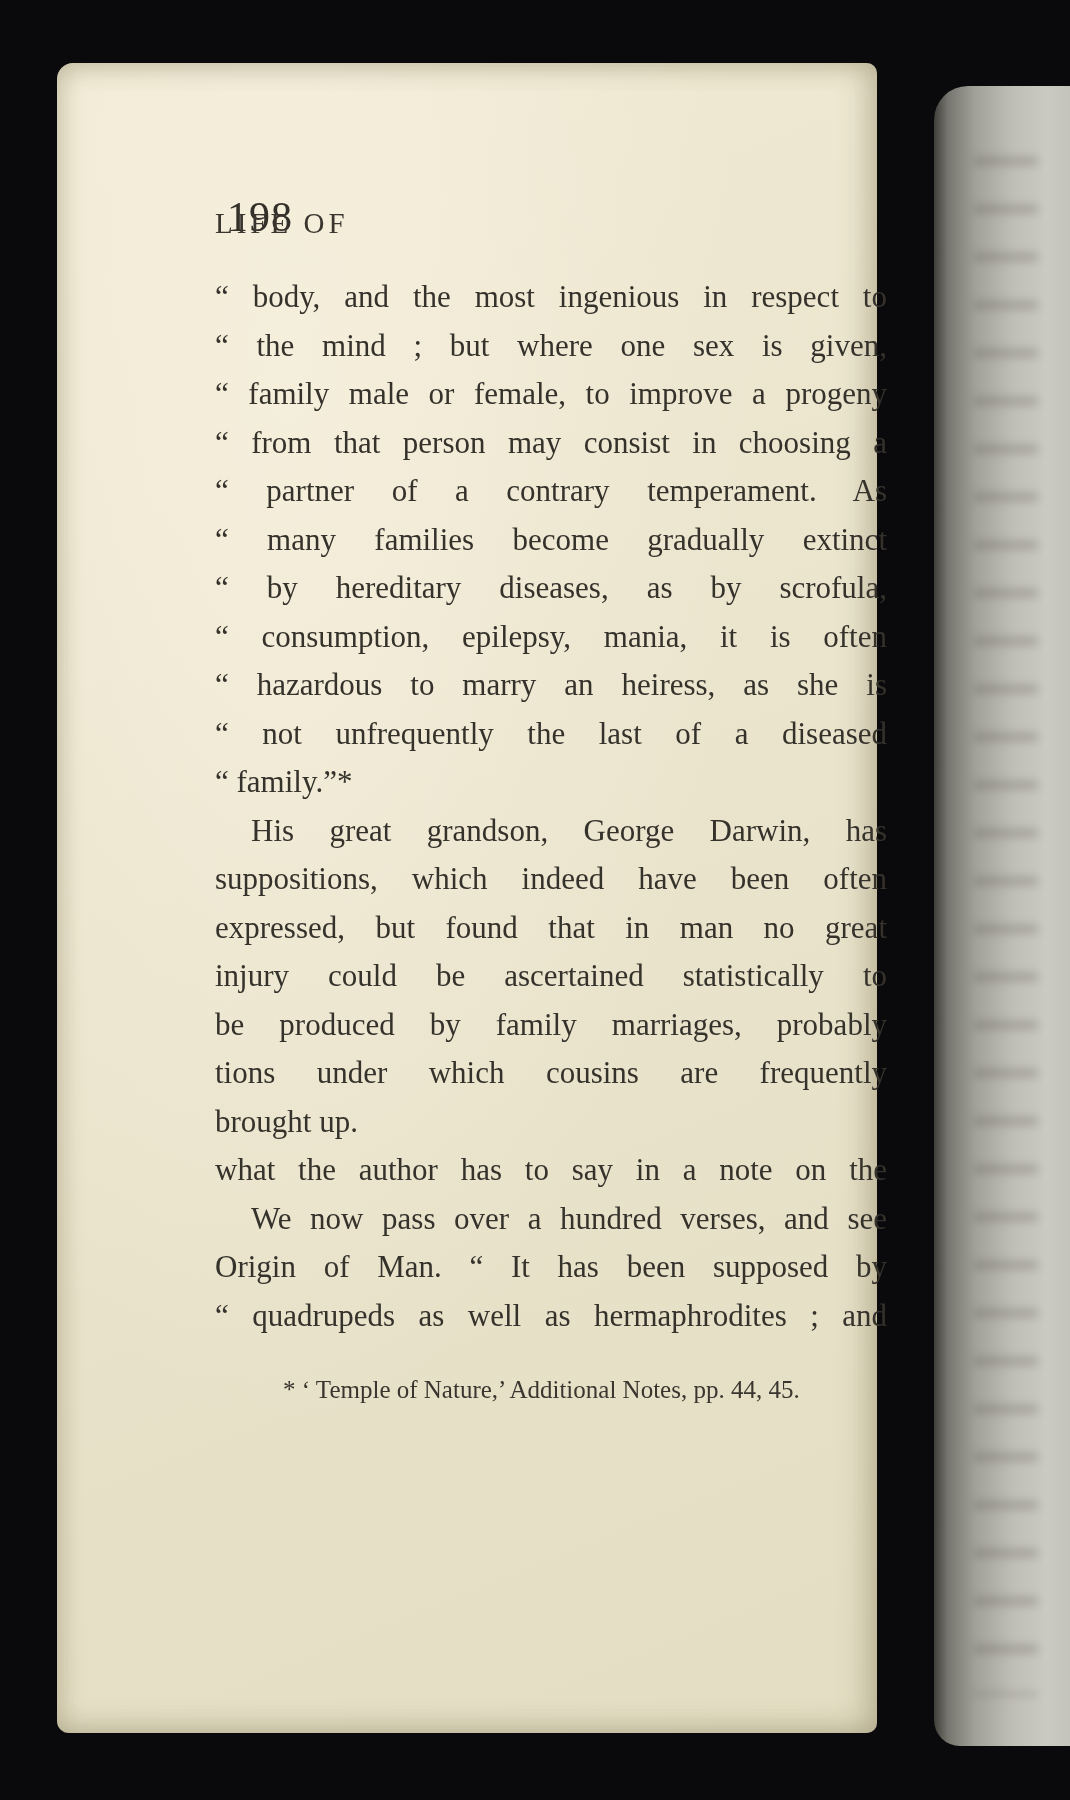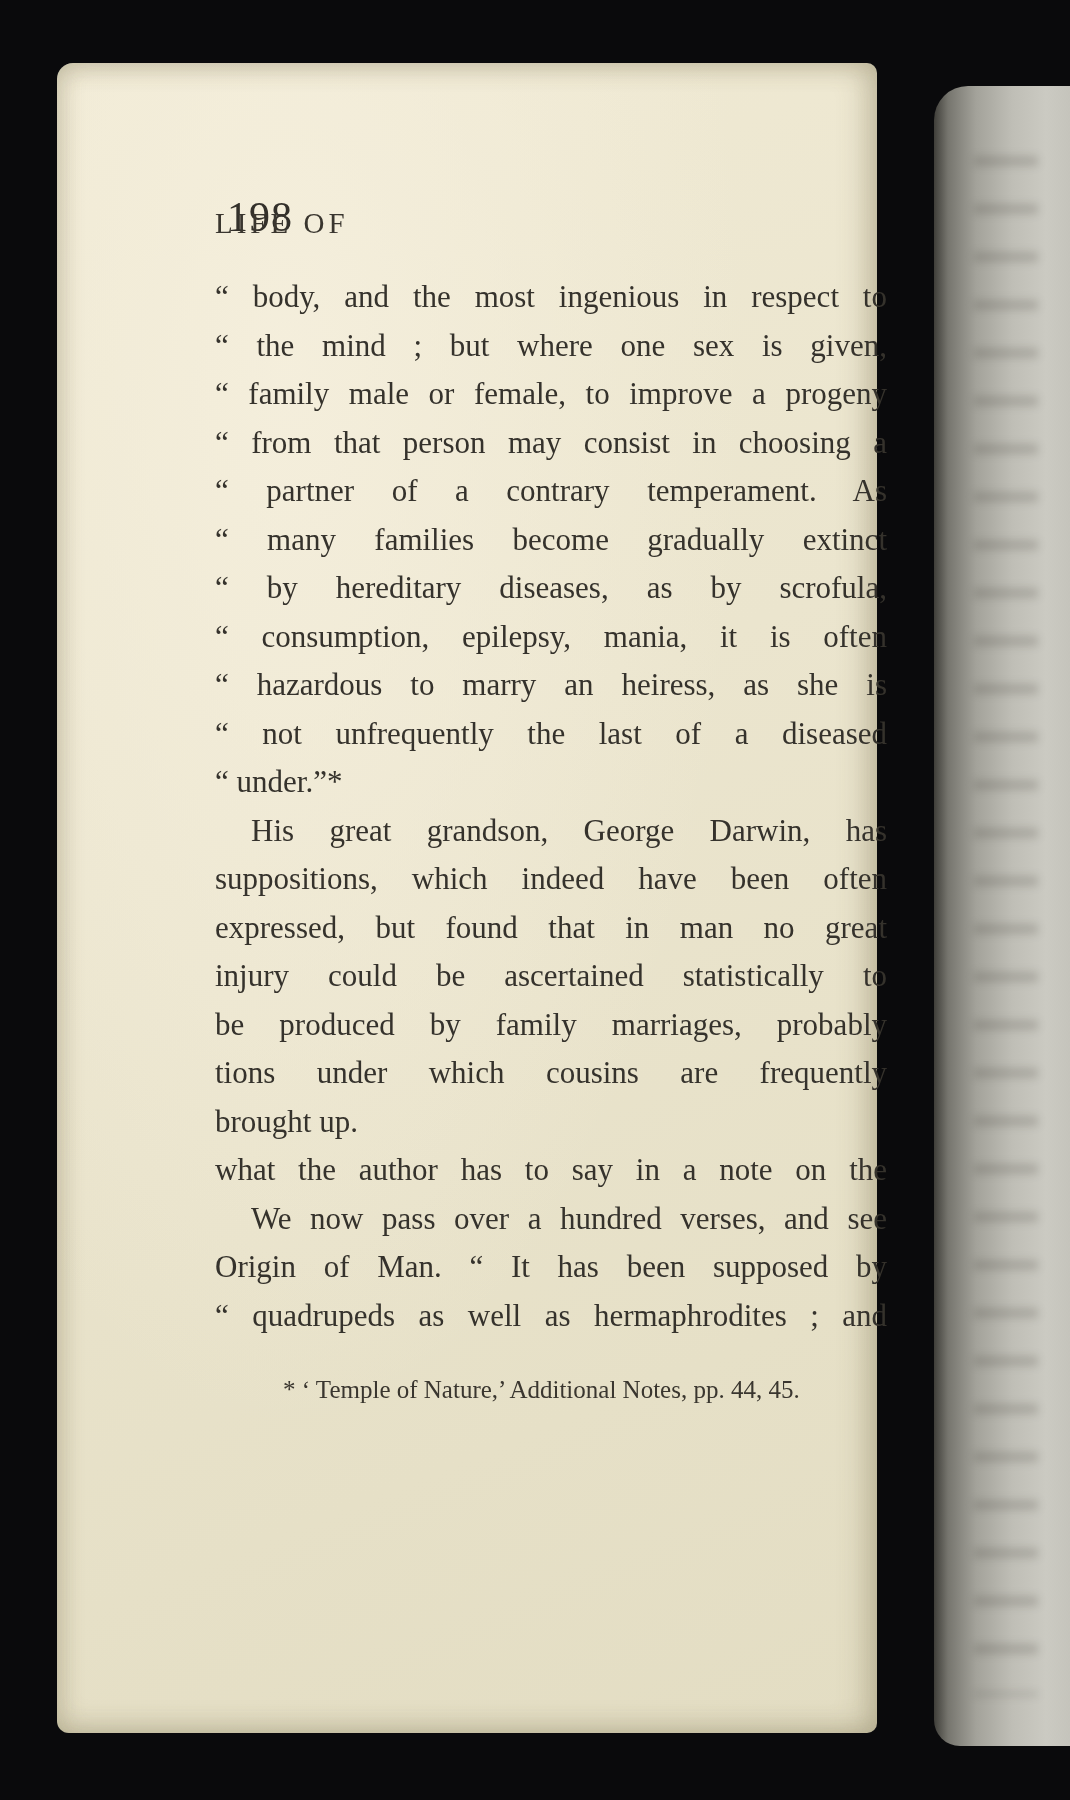--- a/index.html
+++ b/index.html
@@ -122,21 +122,21 @@
       <div class="line">“ body, and the most ingenious in respect to</div>
       <div class="line">“ the mind ; but where one sex is given,</div>
       <div class="line">“ family male or female, to improve a progeny</div>
       <div class="line">“ from that person may consist in choosing a</div>
       <div class="line">“ partner of a contrary temperament.  As</div>
       <div class="line">“ many families become gradually extinct</div>
       <div class="line">“ by hereditary diseases, as by scrofula,</div>
       <div class="line">“ consumption, epilepsy, mania, it is often</div>
       <div class="line">“ hazardous to marry an heiress, as she is</div>
       <div class="line">“ not unfrequently the last of a diseased</div>
-      <div class="line no-just">“ under.”*</div>
+      <div class="line no-just">“ family.”*</div>
     </div>
 
     <div>
       <div class="line indent">His great grandson, George Darwin, has</div>
       <div class="line">suppositions, which indeed have been often</div>
       <div class="line">expressed, but found that in man no great</div>
       <div class="line">injury could be ascertained statistically to</div>
       <div class="line">be produced by family marriages, probably</div>
       <div class="line">tions under which cousins are frequently</div>
       <div class="line no-just">brought up.</div>

